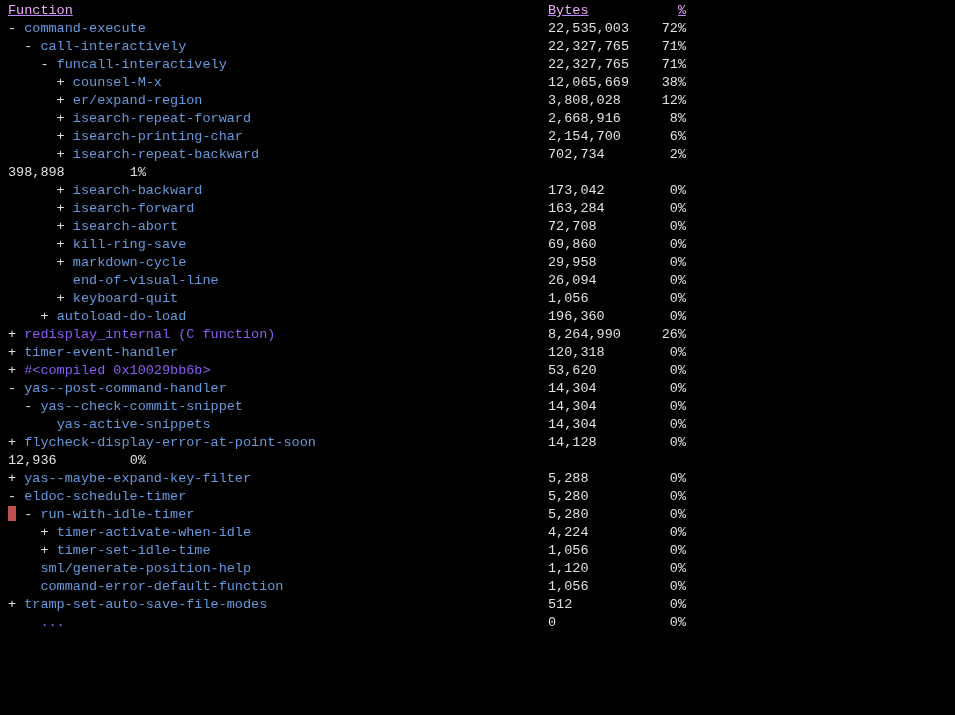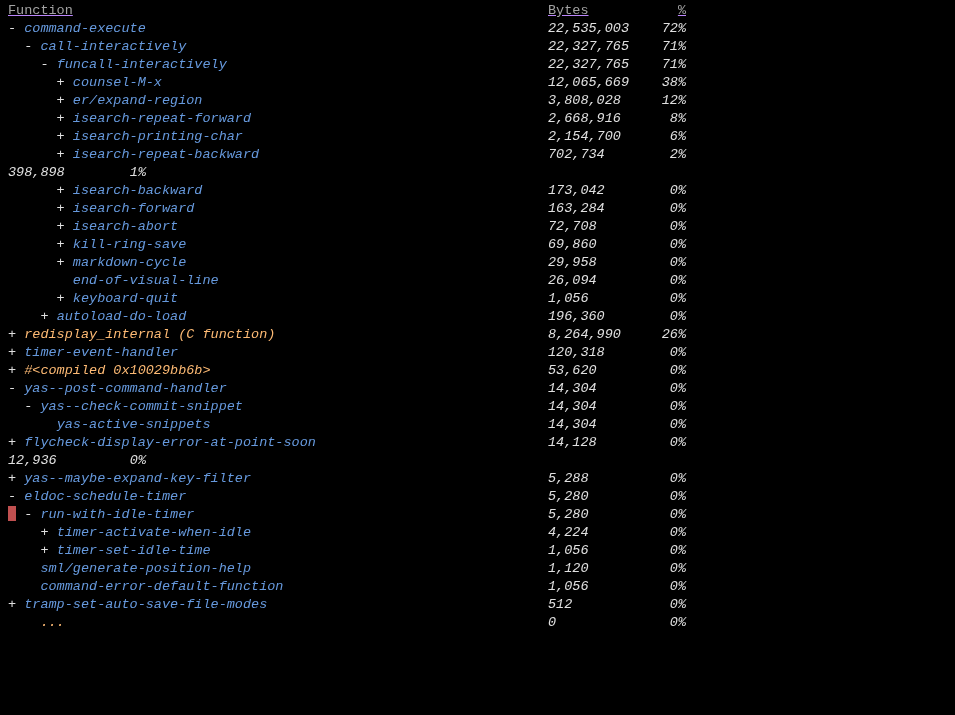--- a/index.html
+++ b/index.html
@@ -9,30 +9,29 @@
       font-family: "Consolas", "Monaco", "Courier New", monospace;
       font-size: 13.5px;
       line-height: 18px;
       width: 955px;
       height: 715px;
       overflow: hidden;
       padding: 2px 0;
     }
     .header-row {
       display: flex;
-      color: #a3a3a3;
+      color: #f0abfc;
       text-decoration: underline;
       text-decoration-color: #bb86fc;
       padding: 0 8px;
     }
     .row {
       display: flex;
       padding: 0 8px;
       white-space: pre;
-      font-style: italic;
     }
     .col-func {
       flex: 0 0 540px;
       overflow: hidden;
     }
     .col-bytes {
       flex: 0 0 90px;
     }
     .col-pct {
       flex: 0 0 48px;
@@ -40,21 +39,21 @@
     }
     .toggle {
       color: #e0e0e0;
       cursor: pointer;
     }
     .fn-link {
       color: #6699dd;
       cursor: pointer;
     }
     .fn-plain {
-      color: #fdba74;
+      color: #8b5cf6;
     }
     .num {
       color: #e0e0e0;
     }
     .cursor-mark {
       display: inline-block;
       width: 8px;
       height: 16px;
       background: #c05050;
       vertical-align: middle;

